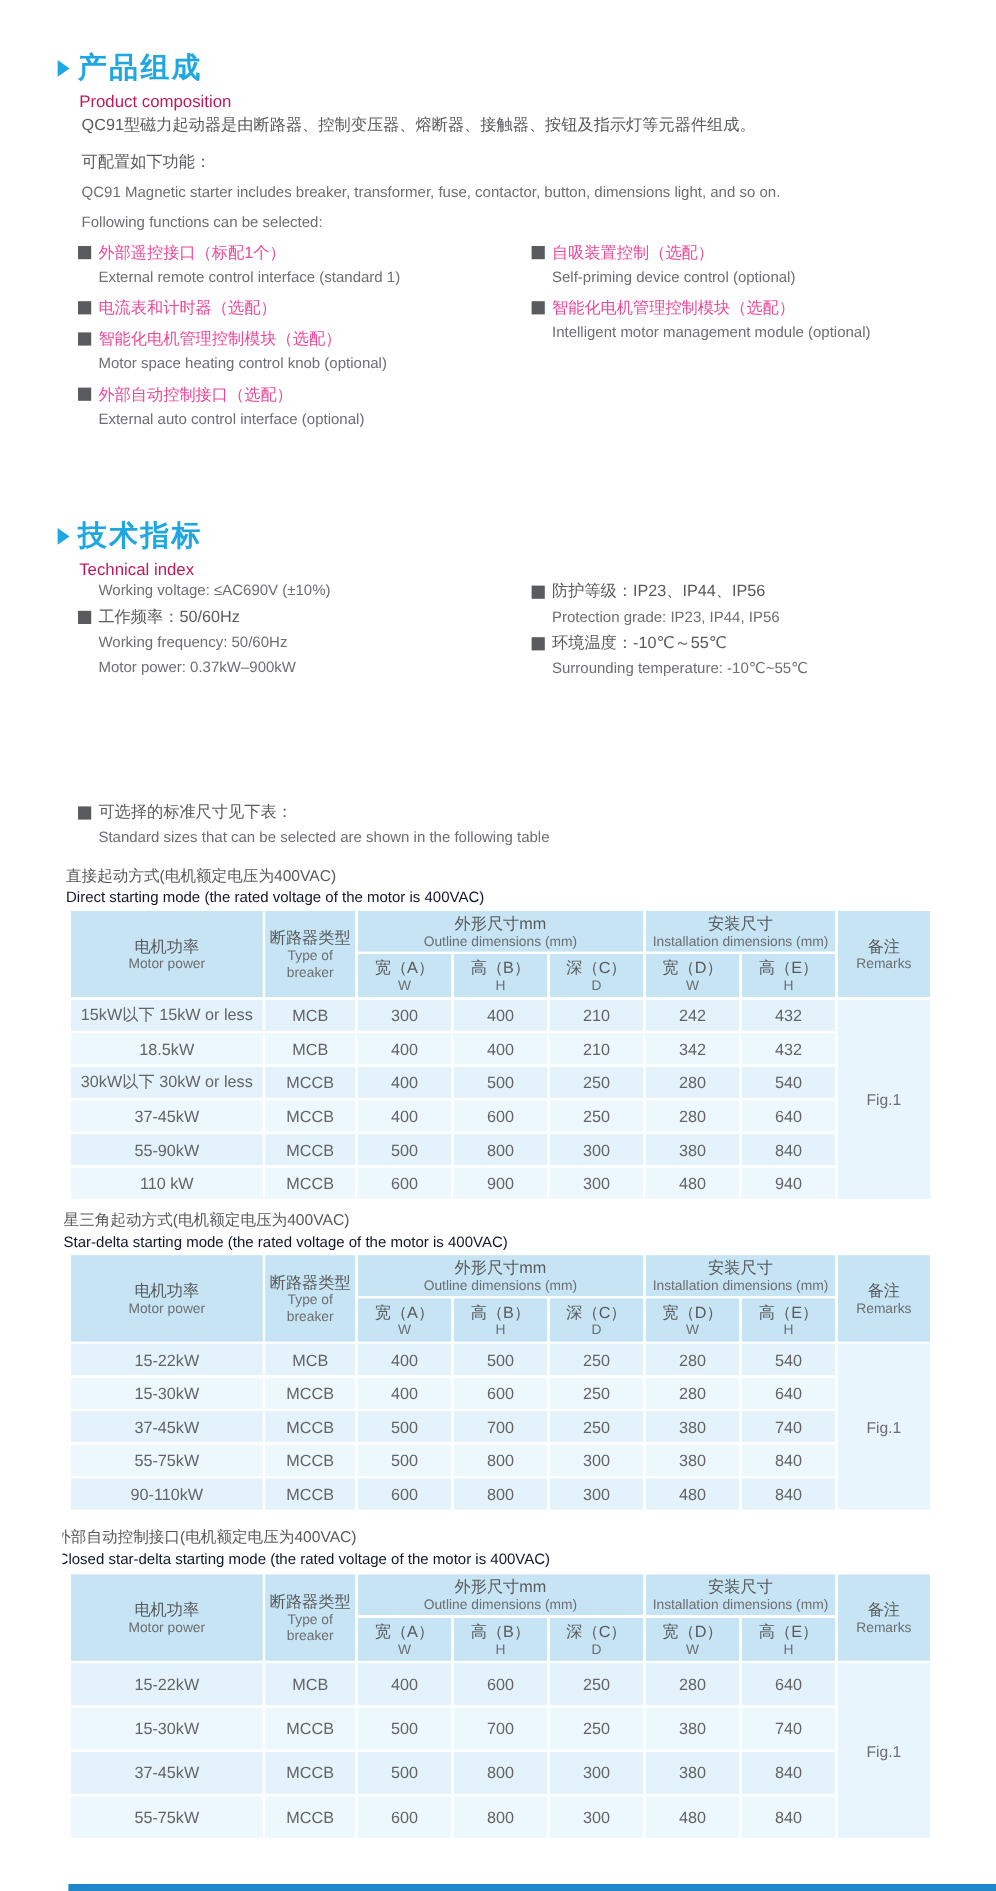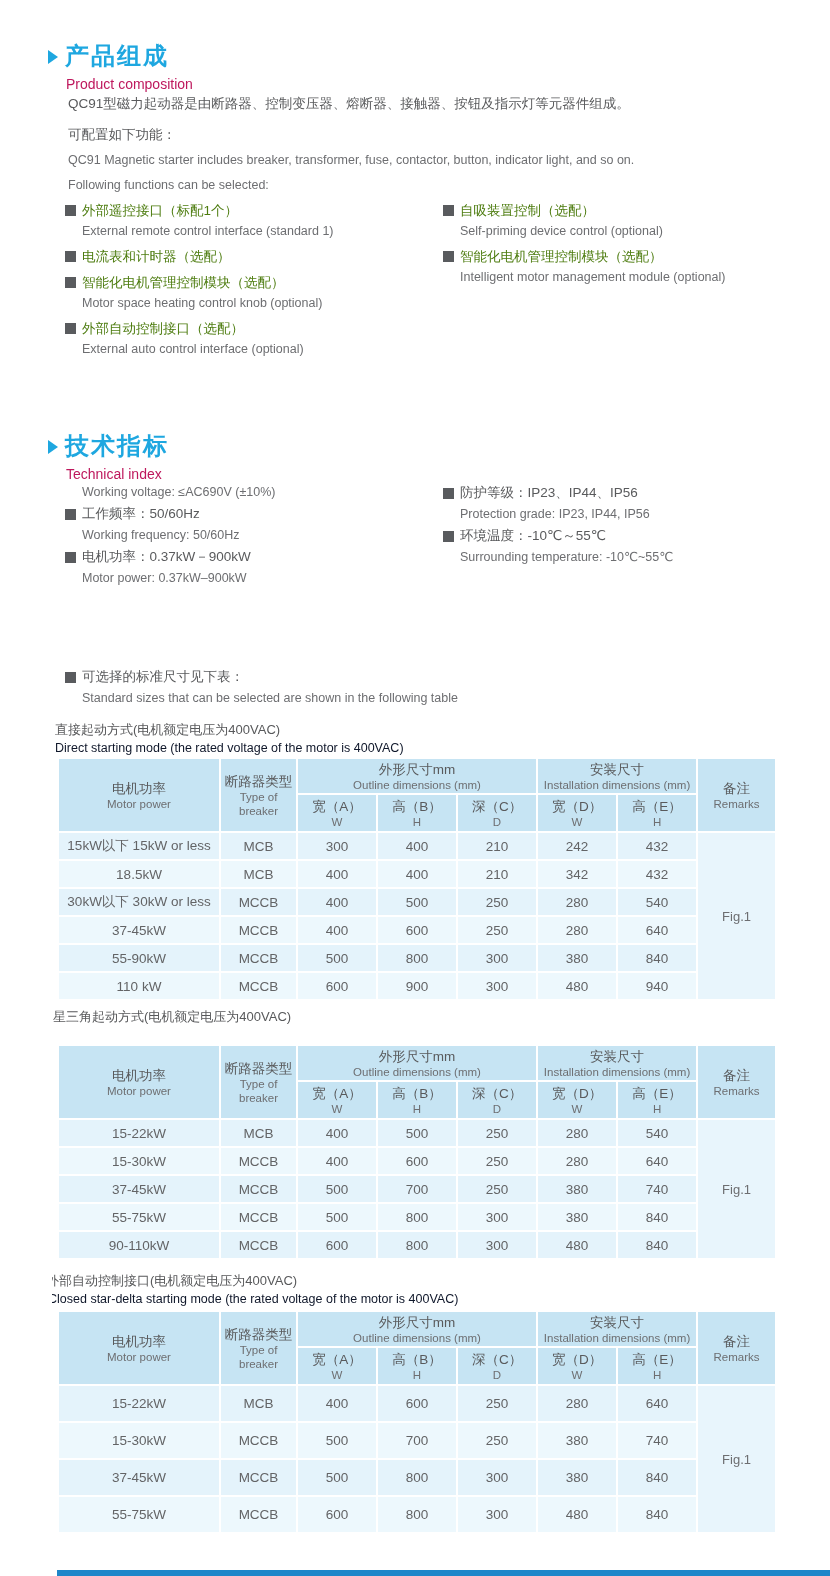--- a/index.html
+++ b/index.html
@@ -13,21 +13,21 @@
   .tri{width:0;height:0;border-left:10px solid #1ea7e0;border-top:7px solid transparent;border-bottom:7px solid transparent;margin-top:2px;}
   .title-zh{font-size:24px;font-weight:bold;color:#1ea7e0;letter-spacing:2px;}
   .title-en{font-size:14px;color:#be185d;margin:4px 0 0 18px;}
   
   .p-zh{color:#595a5c;font-size:13.5px;line-height:17px;}
   .p-en{color:#6d6e71;font-size:12.5px;line-height:16px;}
   
   .cols{display:flex;}
   .col-l{width:378px;flex:none;}
   .feat{margin-bottom:5px;}
-  .feat .zh{display:flex;align-items:center;gap:6px;color:#4d7c0f;font-size:13.5px;line-height:21px;}
+  .feat .zh{display:flex;align-items:center;gap:6px;color:#ec4899;font-size:13.5px;line-height:21px;}
   .feat .en{margin-left:17px;color:#6d6e71;font-size:12.5px;line-height:20px;}
   .ti{margin-bottom:0;}
   .ti .zh{display:flex;align-items:center;gap:6px;color:#595a5c;font-size:13.5px;line-height:22px;}
   .ti .en{margin-left:17px;color:#6d6e71;font-size:12.5px;line-height:21px;}
   .sq{width:11px;height:11px;background:#595b5e;flex:none;}
   
   .cap-zh{font-size:13px;color:#58595b;line-height:18px;white-space:nowrap;}
   .cap-en{font-size:12.5px;color:#0f172a;line-height:18px;white-space:nowrap;}
   .clip{overflow:hidden;}
   .clip .cap-zh{margin-left:-6px;}
@@ -55,21 +55,21 @@
   <div class="sec-head">
     <span class="tri"></span>
     <span class="title-zh">产品组成</span>
   </div>
   <div class="title-en">Product composition</div>
 </div>
 
 <div class="abs" style="top:95px;left:68px;width:730px;">
   <div class="p-zh" style="margin-bottom:14px;">QC91型磁力起动器是由断路器、控制变压器、熔断器、接触器、按钮及指示灯等元器件组成。</div>
   <div class="p-zh" style="margin-bottom:9px;">可配置如下功能：</div>
-  <div class="p-en" style="margin-bottom:9px;">QC91 Magnetic starter includes breaker, transformer, fuse, contactor, button, indicator light, and so on.</div>
+  <div class="p-en" style="margin-bottom:9px;">QC91 Magnetic starter includes breaker, transformer, fuse, contactor, button, dimensions light, and so on.</div>
   <div class="p-en">Following functions can be selected:</div>
 </div>
 
 <div class="abs cols" style="top:200px;left:65px;width:740px;">
   <div class="col-l">
       <div class="feat">
         <div class="zh">
           <span class="sq"></span>
           <span>外部遥控接口（标配1个）</span>
         </div>
@@ -128,24 +128,20 @@
         <div class="en">Working voltage: ≤AC690V (±10%)</div>
       </div>
       <div class="ti">
         <div class="zh">
           <span class="sq"></span>
           <span>工作频率：50/60Hz</span>
         </div>
         <div class="en">Working frequency: 50/60Hz</div>
       </div>
       <div class="ti">
-        <div class="zh">
-          <span class="sq"></span>
-          <span>电机功率：0.37kW－900kW</span>
-        </div>
         <div class="en">Motor power: 0.37kW–900kW</div>
       </div>
     </div>
   <div>
       <div class="ti">
         <div class="zh">
           <span class="sq"></span>
           <span>防护等级：IP23、IP44、IP56</span>
         </div>
         <div class="en">Protection grade: IP23, IP44, IP56</div>
@@ -285,20 +281,21 @@
         <td>900</td>
         <td>300</td>
         <td>480</td>
         <td>940</td>
       </tr>
     </tbody>
   </table>
 
 <div class="abs" style="top:1008px;left:53px;">
   <div class="cap-zh">星三角起动方式(电机额定电压为400VAC)</div>
+  <div class="cap-en">Star-delta starting mode (the rated voltage of the motor is 400VAC)</div>
 </div>
 <table class="spec t-compact abs" style="top:1044px;left:57px;">
     <colgroup>
       <col style="width: 162px;">
       <col style="width: 77px;">
       <col style="width: 80px;">
       <col style="width: 80px;">
       <col style="width: 80px;">
       <col style="width: 80px;">
       <col style="width: 80px;">

